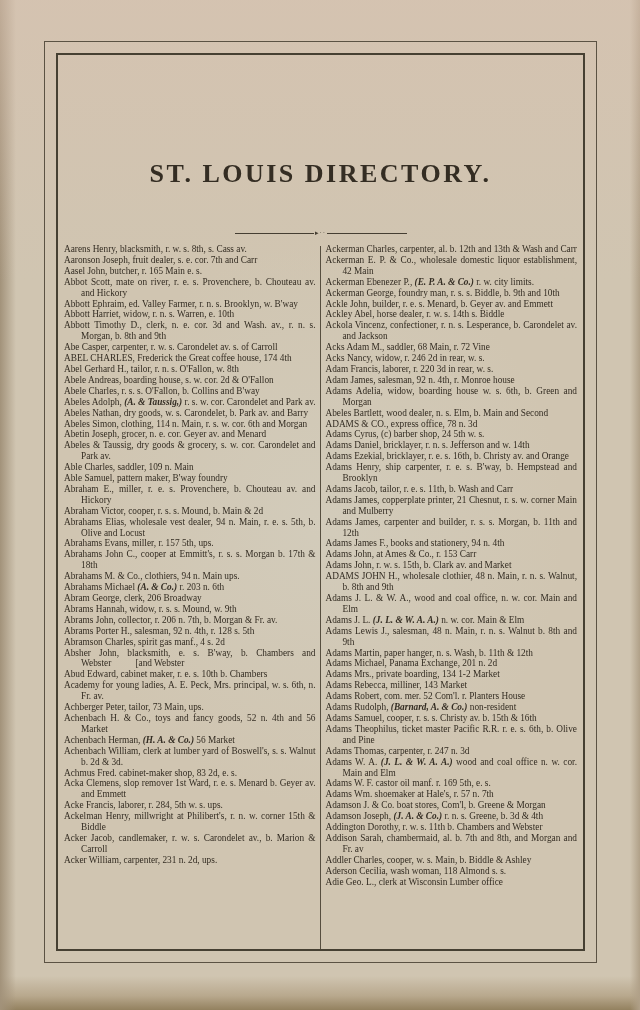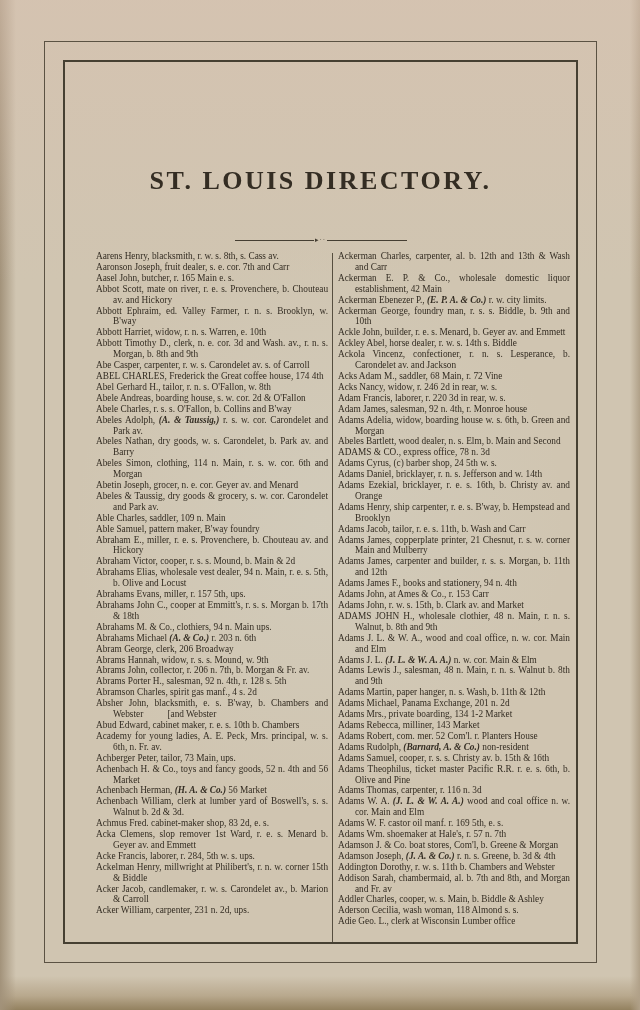--- a/index.html
+++ b/index.html
@@ -13,21 +13,21 @@
     background:
       radial-gradient(ellipse 55% 40% at 50% 52%, rgba(213,211,198,0.45), rgba(0,0,0,0) 70%),
       linear-gradient(180deg, rgba(216,193,176,0.55), rgba(0,0,0,0) 28%),
       linear-gradient(90deg, #a2927a 0px, rgba(162,146,122,0) 16px),
       linear-gradient(270deg, #b0a088 0px, rgba(176,160,136,0) 10px),
       linear-gradient(0deg, #93815f 0px, #b8a88d 14px, rgba(184,168,141,0) 34px),
       #d0c5b1;
   }
   .frame{
     position:absolute;left:44px;top:41px;width:553px;height:922px;
-    border:1px solid #5b5243;padding:18px;box-sizing:border-box;
+    border:1px solid #5b5243;padding:11px;box-sizing:border-box;
     background:rgba(0,0,0,0);
   }
   .frame-inner{
     width:100%;height:100%;box-sizing:border-box;
     border:2px solid #464032;
     padding:0 6px;overflow:hidden;
   }
   .page-title{
     margin:104px 0 0 0;
     text-align:center;
@@ -44,21 +44,20 @@
   .divider .bar{flex:1;border-top:1.2px solid #453e32;}
   .divider .orn{
     font-size:7px;line-height:8px;color:#453e32;
     padding:0 1px;letter-spacing:1px;
   }
   .cols{
     display:flex;
     margin-top:6px;
     height:722px;
     overflow:hidden;
-    margin-left:25px;
   }
   .col{
     width:263px;
     font-size:9.3px;
     line-height:10.9px;
     color:#332c22;
     text-align:justify;
   }
   .col-left{padding-right:2px;}
   .col-right{padding-left:3px;}
@@ -160,21 +159,21 @@
             <p class="entry">Adams J. L. <span class="it">(J. L. &amp; W. A. A.)</span> n. w. cor. Main &amp; Elm</p>
             <p class="entry">Adams Lewis J., salesman, 48 n. Main, r. n. s. Walnut b. 8th and 9th</p>
             <p class="entry">Adams Martin, paper hanger, n. s. Wash, b. 11th &amp; 12th</p>
             <p class="entry">Adams Michael, Panama Exchange, 201 n. 2d</p>
             <p class="entry">Adams Mrs., private boarding, 134 1-2 Market</p>
             <p class="entry">Adams Rebecca, milliner, 143 Market</p>
             <p class="entry">Adams Robert, com. mer. 52 Com'l. r. Planters House</p>
             <p class="entry">Adams Rudolph, <span class="it">(Barnard, A. &amp; Co.)</span> non-resident</p>
             <p class="entry">Adams Samuel, cooper, r. s. s. Christy av. b. 15th &amp; 16th</p>
             <p class="entry">Adams Theophilus, ticket master Pacific R.R. r. e. s. 6th, b. Olive and Pine</p>
-            <p class="entry">Adams Thomas, carpenter, r. 116 n. 3d</p>
+            <p class="entry">Adams Thomas, carpenter, r. 247 n. 3d</p>
             <p class="entry">Adams W. A. <span class="it">(J. L. &amp; W. A. A.)</span> wood and coal office n. w. cor. Main and Elm</p>
             <p class="entry">Adams W. F. castor oil manf. r. 169 5th, e. s.</p>
             <p class="entry">Adams Wm. shoemaker at Hale's, r. 57 n. 7th</p>
             <p class="entry">Adamson J. &amp; Co. boat stores, Com'l, b. Greene &amp; Morgan</p>
             <p class="entry">Adamson Joseph, <span class="it">(J. A. &amp; Co.)</span> r. n. s. Greene, b. 3d &amp; 4th</p>
             <p class="entry">Addington Dorothy, r. w. s. 11th b. Chambers and Webster</p>
             <p class="entry">Addison Sarah, chambermaid, al. b. 7th and 8th, and Morgan and Fr. av</p>
             <p class="entry">Addler Charles, cooper, w. s. Main, b. Biddle &amp; Ashley</p>
             <p class="entry">Aderson Cecilia, wash woman, 118 Almond s. s.</p>
             <p class="entry">Adie Geo. L., clerk at Wisconsin Lumber office</p>

